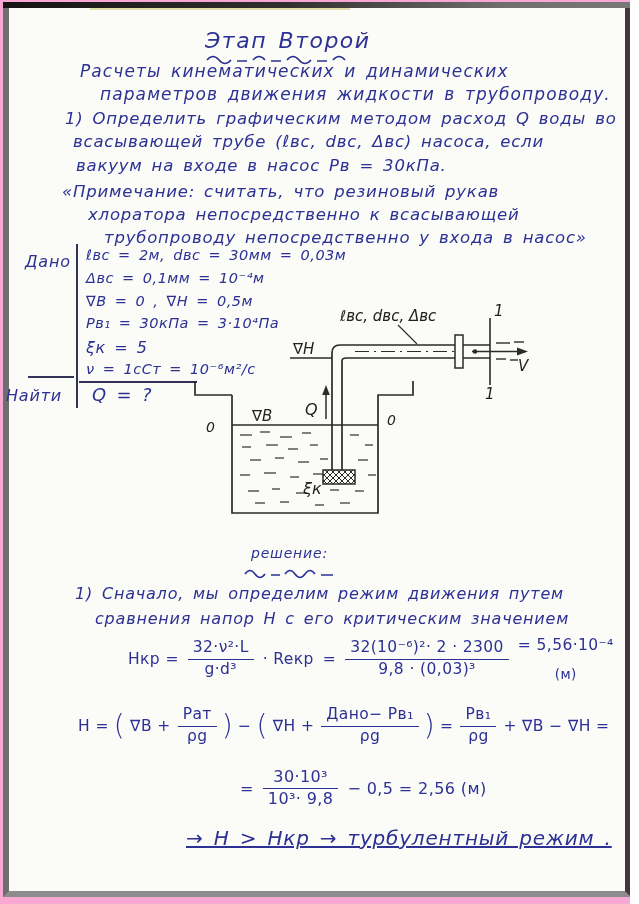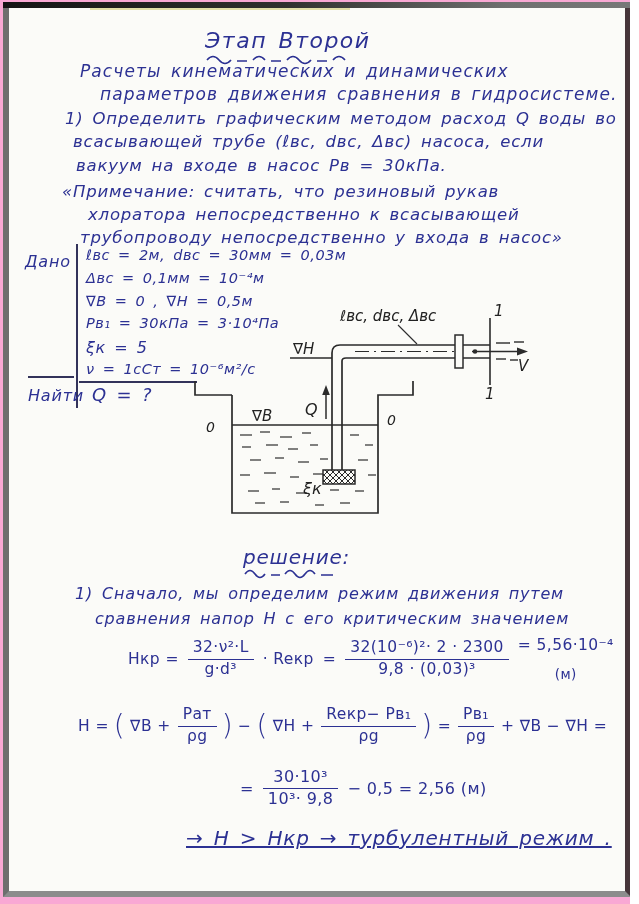--- a/index.html
+++ b/index.html
@@ -42,40 +42,40 @@
 <div class="page">
   <div class="paper"></div>
   <div class="edge-top"></div>
   <div class="edge-yellow"></div>
 
   <div class="hand t-title" style="left:205px;top:28px;">Этап Второй</div>
   <svg class="squig" style="left:205px;top:55px;" width="150" height="10">
     <path d="M2,5 q6,-7 12,0 t12,0 M32,6 h10 M48,5 q6,-7 12,0 M66,6 h10 M82,5 q6,-7 12,0 t12,0 M112,6 h10 M128,5 q6,-7 12,0" stroke="#2c3193" stroke-width="1.6" fill="none"></path>
   </svg>
   <div class="hand t-sub" style="left:80px;top:61px;text-align:right;">Расчеты кинематических и динамических</div>
-  <div class="hand t-sub" style="left:100px;top:84px;">параметров движения сравнения в гидросистеме.</div>
+  <div class="hand t-sub" style="left:100px;top:84px;">параметров движения жидкости в трубопроводу.</div>
 
   <div class="hand t-body" style="left:65px;top:109px;">1) Определить графическим методом расход Q воды во</div>
   <div class="hand t-body" style="left:73px;top:132px;">всасывающей трубе (ℓвс, dвс, Δвс) насоса, если</div>
   <div class="hand t-body" style="left:76px;top:156px;">вакуум на входе в насос Pв = 30кПа.</div>
   <div class="hand t-body" style="left:62px;top:182px;">«Примечание: считать, что резиновый рукав</div>
   <div class="hand t-body" style="left:88px;top:205px;">хлоратора непосредственно к всасывающей</div>
-  <div class="hand t-body" style="left:80px;top:228px;">трубопроводу непосредственно у входа в насос»</div>
+  <div class="hand t-body" style="left:104px;top:228px;">трубопроводу непосредственно у входа в насос»</div>
 
   <div class="hand t-label" style="left:25px;top:252px;">Дано</div>
   <div class="rule" style="left:76px;top:244px;width:1.6px;height:164px;"></div>
   <div class="hand t-given" style="left:86px;top:247px;">ℓвс = 2м, dвс = 30мм = 0,03м</div>
   <div class="hand t-given" style="left:86px;top:270px;">Δвс = 0,1мм = 10⁻⁴м</div>
   <div class="hand t-given" style="left:86px;top:293px;">∇В = 0 , ∇Н = 0,5м</div>
   <div class="hand t-given" style="left:86px;top:315px;">Pв₁ = 30кПа = 3·10⁴Па</div>
   <div class="hand t-given" style="left:86px;top:338px;font-size:16px;">ξк = 5</div>
   <div class="hand t-given" style="left:86px;top:361px;font-style:italic;">ν = 1сСт = 10⁻⁶м²/с</div>
   <div class="rule" style="left:28px;top:376px;width:46px;height:1.6px;"></div>
   <div class="rule" style="left:79px;top:381px;width:118px;height:1.6px;"></div>
-  <div class="hand t-label" style="left:28px;top:386px;">Найти</div>
+  <div class="hand t-label" style="left:6px;top:386px;">Найти</div>
   <div class="hand" style="left:92px;top:384px;font-size:18px;">Q = ?</div>
 
   <svg style="position:absolute;left:180px;top:295px;" width="450" height="245" viewBox="0 0 450 245">
     <defs>
       <pattern id="hatch" width="6" height="6" patternUnits="userSpaceOnUse">
         <path d="M0,6 L6,0 M0,0 L6,6" stroke="#2b2b2b" stroke-width="1"></path>
       </pattern>
     </defs>
     <g stroke="#2b2b2b" stroke-width="1.7" fill="none">
       <path d="M15,86 L15,100 L52,100"></path>
@@ -141,21 +141,21 @@
     <text x="125" y="120" font-size="16">Q</text>
     <text x="72" y="126" font-size="15">∇В</text>
     <text x="26" y="137" font-size="14">0</text>
     <text x="207" y="130" font-size="14">0</text>
     <text x="123" y="199" font-size="16">ξк</text>
     <text x="314" y="21" font-size="15">1</text>
     <text x="305" y="104" font-size="15">1</text>
     <text x="338" y="76" font-size="15">V</text>
   </svg>
 
-  <div class="hand" style="left:243px;top:545px;font-size:20px;">решение:</div>
+  <div class="hand" style="left:251px;top:545px;font-size:14px;">решение:</div>
   <svg class="squig" style="left:243px;top:569px;" width="95" height="10">
     <path d="M2,5 q5,-7 10,0 t10,0 M28,6 h9 M42,5 q5,-7 10,0 t10,0 t10,0 M78,6 h12" stroke="#2c3193" stroke-width="1.6" fill="none"></path>
   </svg>
   <div class="hand t-sol" style="left:75px;top:584px;">1) Сначало, мы определим режим движения путем</div>
   <div class="hand t-sol" style="left:95px;top:609px;">сравнения напор Н с его критическим значением</div>
 
   <div class="formula" style="left:128px;top:636px;">
     <span>Hкр =</span>
     <span class="frac">
       <span class="num">32·ν²·L</span>
@@ -182,21 +182,21 @@
     <span class="frac">
       <span class="num">Pат</span>
       <span class="bar"></span>
       <span class="den">ρg</span>
     </span>
     <span class="paren">)</span>
     <span>−</span>
     <span class="paren">(</span>
     <span>∇Н +</span>
     <span class="frac">
-      <span class="num">Reкр− Pв₁</span>
+      <span class="num">Дано− Pв₁</span>
       <span class="bar"></span>
       <span class="den">ρg</span>
     </span>
     <span class="paren">)</span>
     <span>=</span>
     <span class="frac">
       <span class="num">Pв₁</span>
       <span class="bar"></span>
       <span class="den">ρg</span>
     </span>

